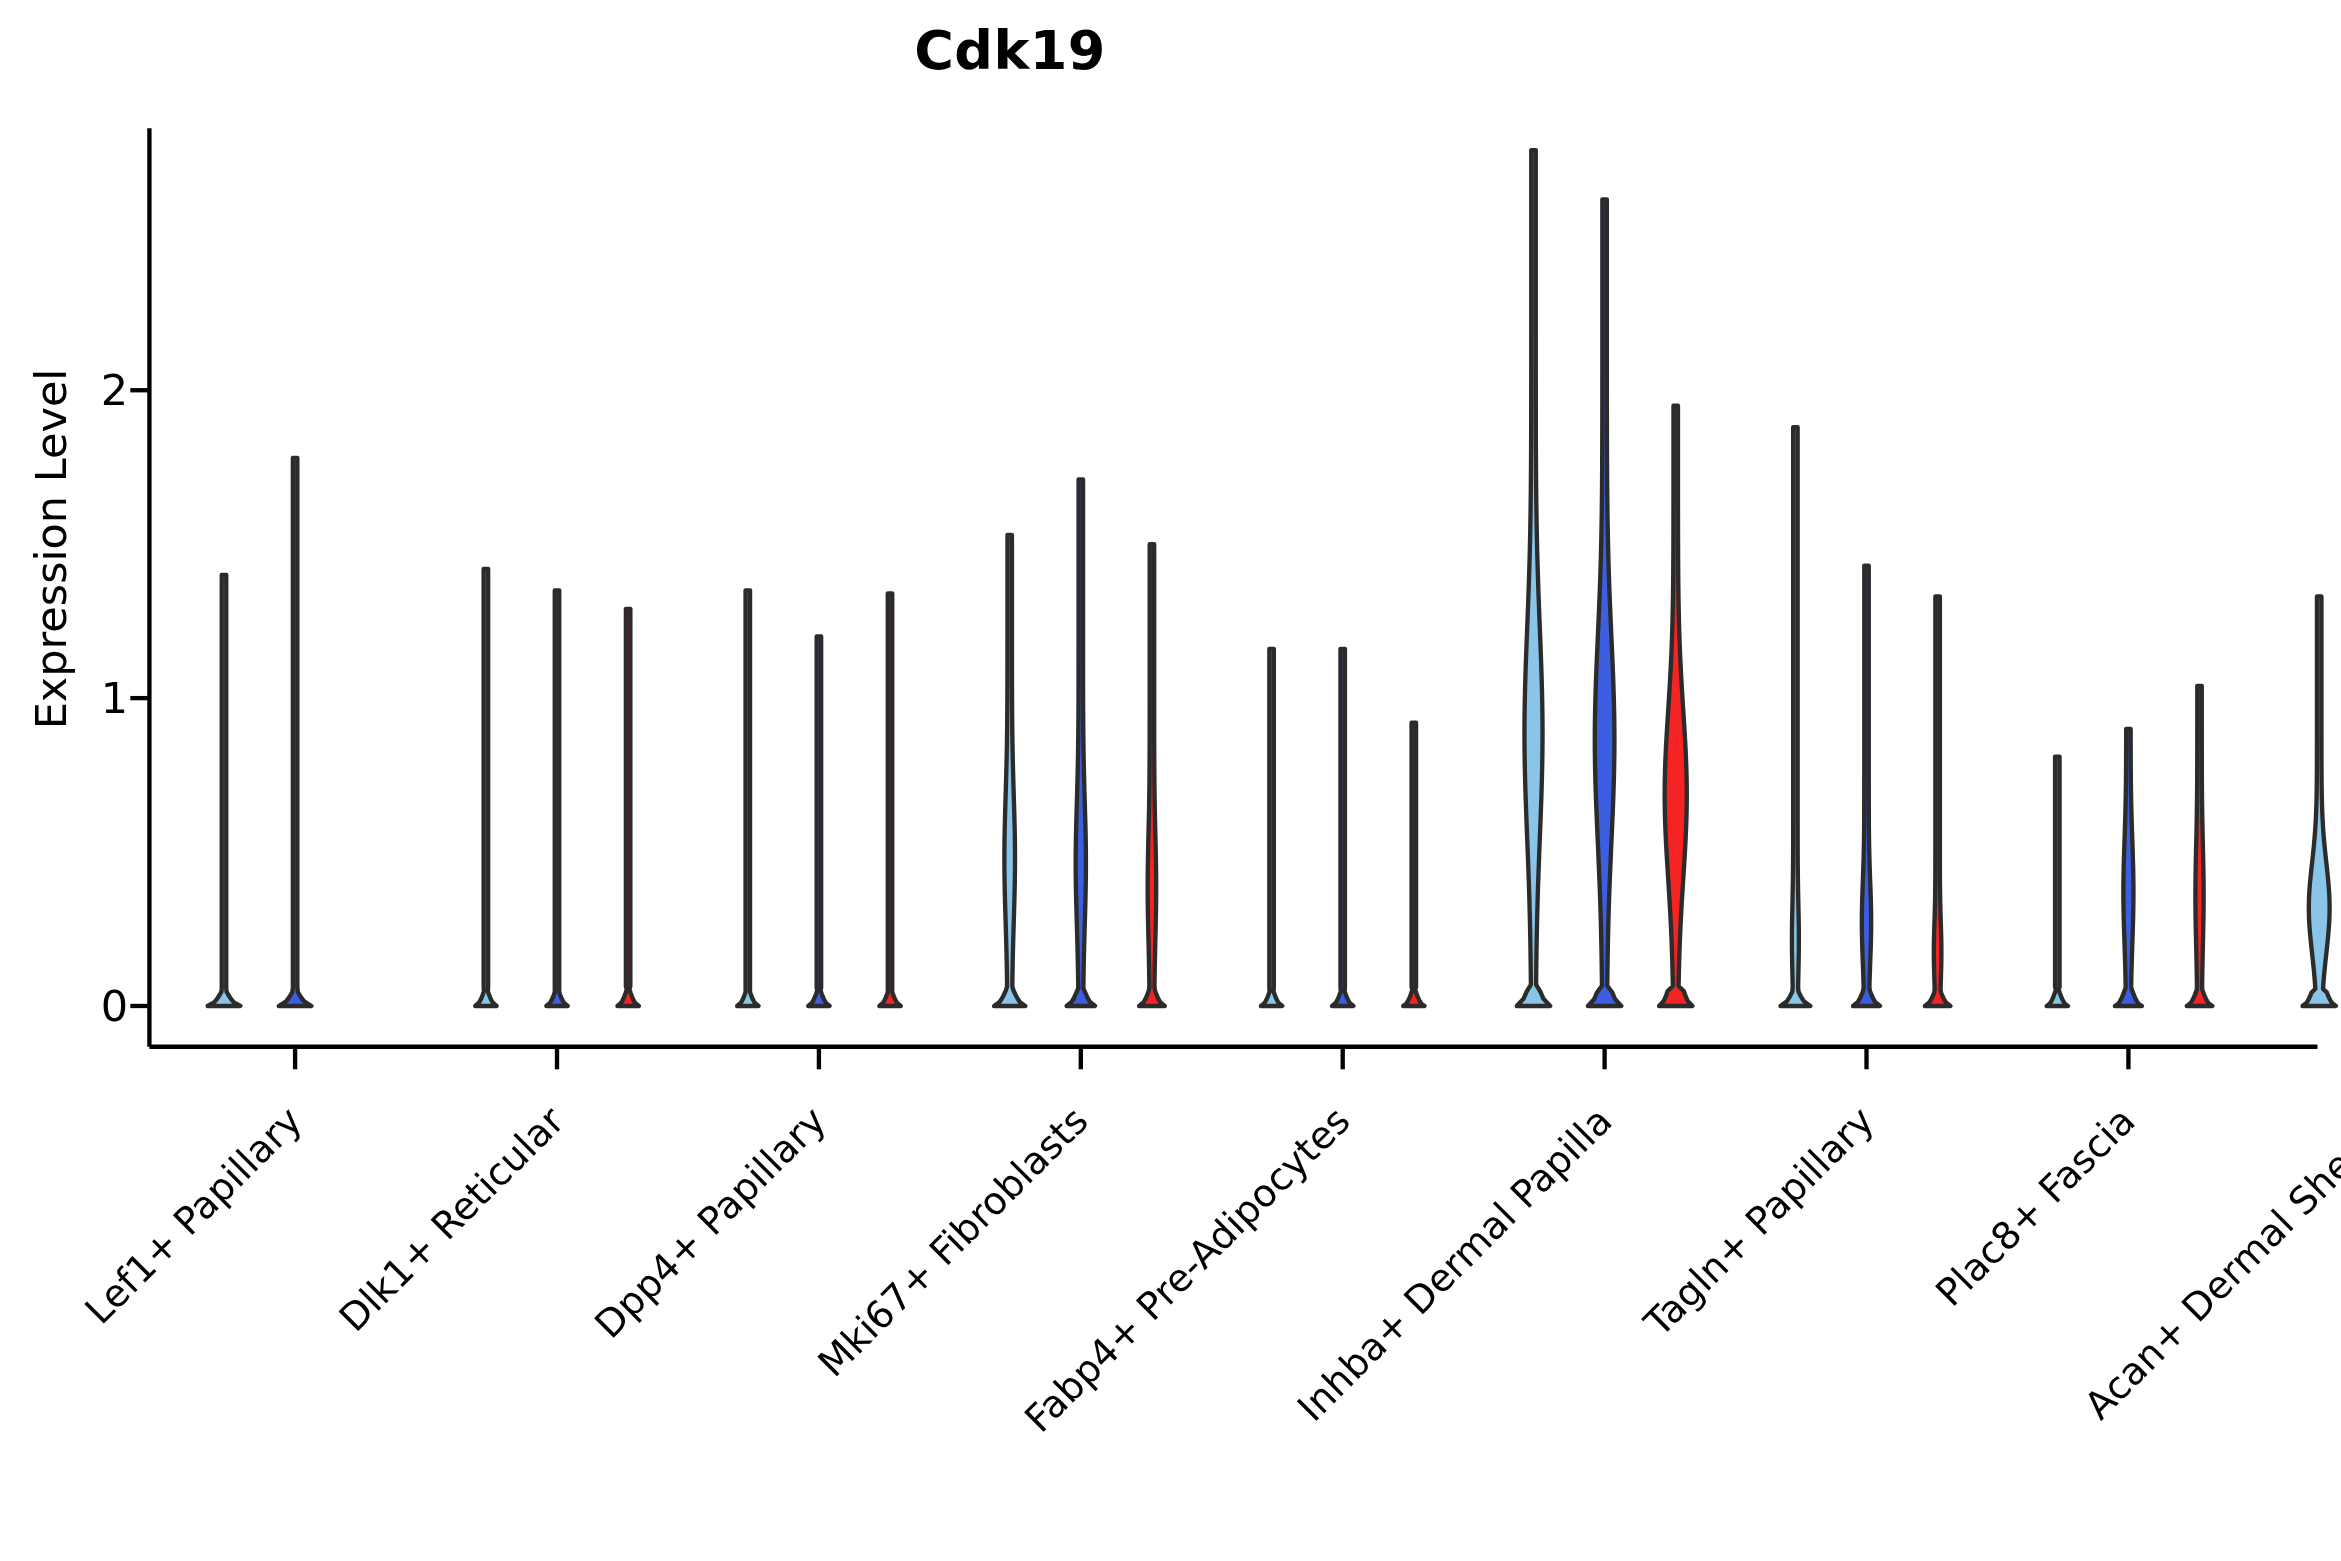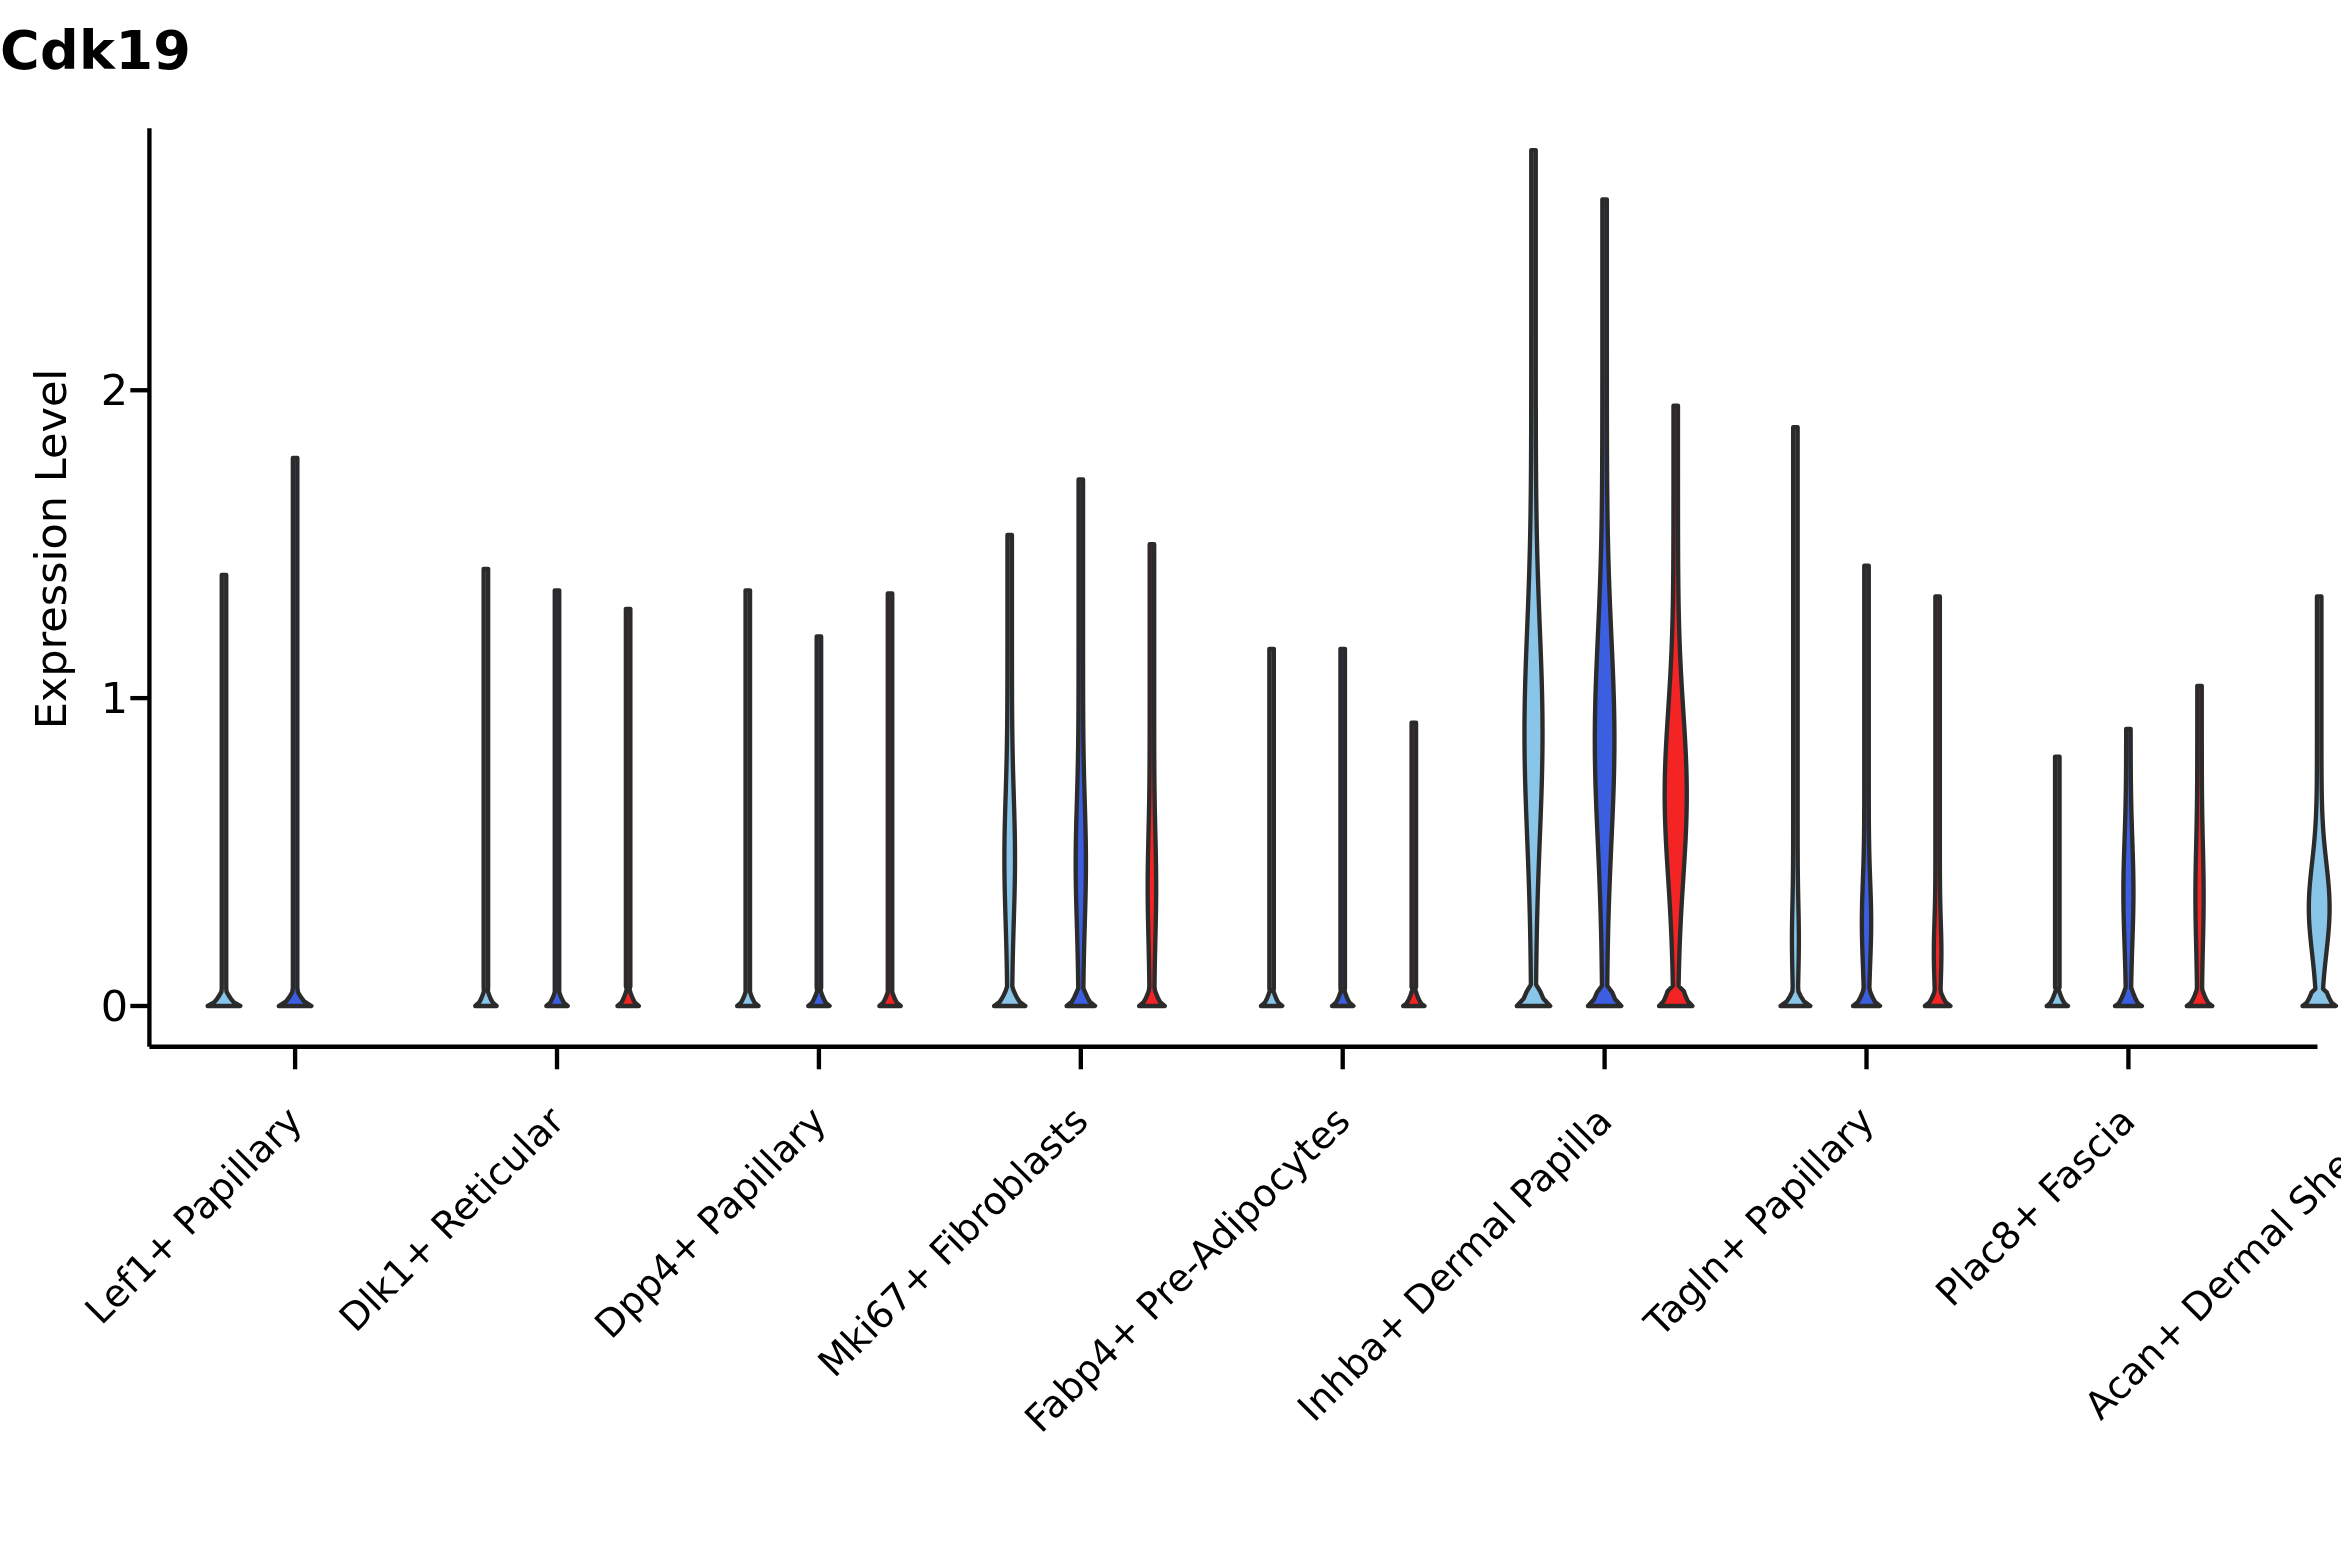--- a/index.html
+++ b/index.html
@@ -1,20 +1,20 @@
 <!DOCTYPE html>
 <html style="font-size:14px"><head>
 <meta charset="utf-8">
 <style>
   html,body{margin:0;padding:0;background:#ffffff;}
   body{width:2342px;height:1561px;font-family:"DejaVu Sans",sans-serif;overflow:hidden;}
   #root{position:relative;width:2342px;height:1561px;background:#fff;}
 
   #plot-title{
-    position:absolute;left:0;top:19px;width:2020px;
+    position:absolute;left:0;top:19px;width:2020px;text-align:center;
     font-size:54px;font-weight:bold;color:#000;letter-spacing:0.4px;
   }
 
   #ylabel{
     position:absolute;left:-253px;top:524px;width:607px;text-align:center;
     transform:rotate(-90deg);transform-origin:50% 50%;
     font-size:43px;color:#000;white-space:nowrap;
   }
 
   #yticklabels{position:absolute;left:0;top:0;width:2342px;height:1561px;}

